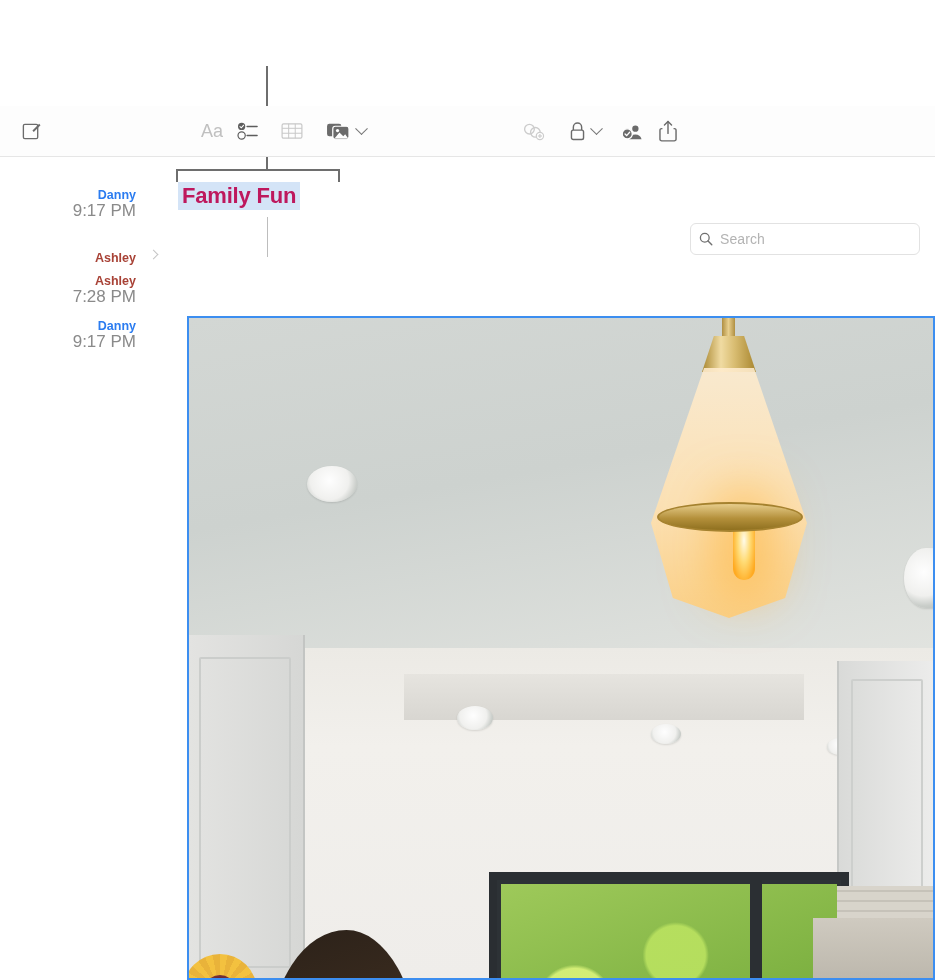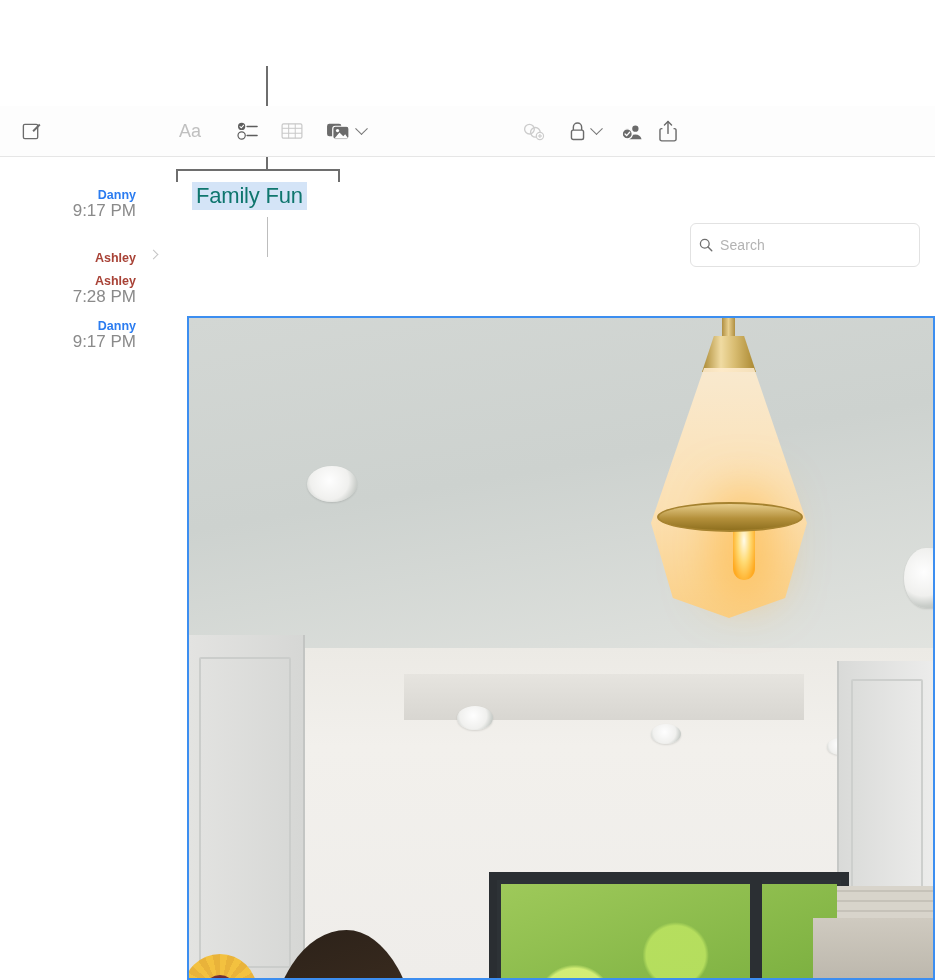--- a/index.html
+++ b/index.html
@@ -62,21 +62,21 @@
   .chev {
     display: inline-block;
     width: 9px; height: 9px;
     border-right: 1.6px solid #777;
     border-bottom: 1.6px solid #777;
     transform: rotate(45deg) translate(-2px,-2px);
   }
   .search-box {
     position: absolute;
     left: 690px; top: 117px;
-    width: 230px; height: 44px;
+    width: 230px; height: 32px;
     border: 1px solid #e2e2e2;
     border-radius: 6px;
     background: #fff;
     display: flex; align-items: center;
     padding: 0 8px;
   }
   .search-ph {
     font-size: 14px; color: #b3b3b3;
     margin-left: 7px;
     letter-spacing: .1px;
@@ -100,23 +100,23 @@
     top: 251px; left: 150px;
     width: 7px; height: 7px;
     border-right: 1.6px solid #c4c4c4;
     border-top: 1.6px solid #c4c4c4;
     transform: rotate(45deg);
   }
 
   
   .note-title {
     position: absolute;
-    left: 192px; top: 182px;
-    font-size: 22px; font-weight: normal;
-    color: #0f766e;
+    left: 178px; top: 182px;
+    font-size: 22px; font-weight: bold;
+    color: #be185d;
     background: #d4e4f7;
     padding: 1px 4px;
     letter-spacing: -.2px;
   }
   .checklist { position: absolute; left: 188px; top: 226px; }
   .check-row {
     display: flex; align-items: center;
     height: 22px;
     margin-bottom: 1px;
   }
@@ -297,21 +297,21 @@
 
   <div class="toolbar">
 
     <div class="tb-btn" style="left:18px;width:26px;">
       <svg width="21" height="21" viewBox="0 0 22 22">
         <rect x="2.5" y="3.5" width="15" height="15" rx="1.5" fill="none" stroke="#6b6b6b" stroke-width="1.4"></rect>
         <path d="M12 10 L19 3 L20.4 4.4 L13.4 11.4 Z" fill="#6b6b6b"></path>
       </svg>
     </div>
 
-    <div class="tb-btn" style="left:176px;width:28px;">
+    <div class="tb-btn" style="left:198px;width:28px;">
       <span style="font-size:18px;color:#c0c0c0;font-family:'Liberation Sans',sans-serif;">Aa</span>
     </div>
 
     <div class="tb-btn" style="left:234px;width:28px;">
       <svg width="22" height="20" viewBox="0 0 24 22">
         <circle cx="5" cy="6" r="4" fill="#5d5d5d"></circle>
         <path d="M3.2 6.1 L4.6 7.5 L7 4.7" fill="none" stroke="#fff" stroke-width="1.2" stroke-linecap="round"></path>
         <line x1="11" y1="6" x2="22" y2="6" stroke="#5d5d5d" stroke-width="1.6" stroke-linecap="round"></line>
         <circle cx="5" cy="16" r="4" fill="none" stroke="#5d5d5d" stroke-width="1.3"></circle>
         <line x1="11" y1="16" x2="22" y2="16" stroke="#5d5d5d" stroke-width="1.6" stroke-linecap="round"></line>

